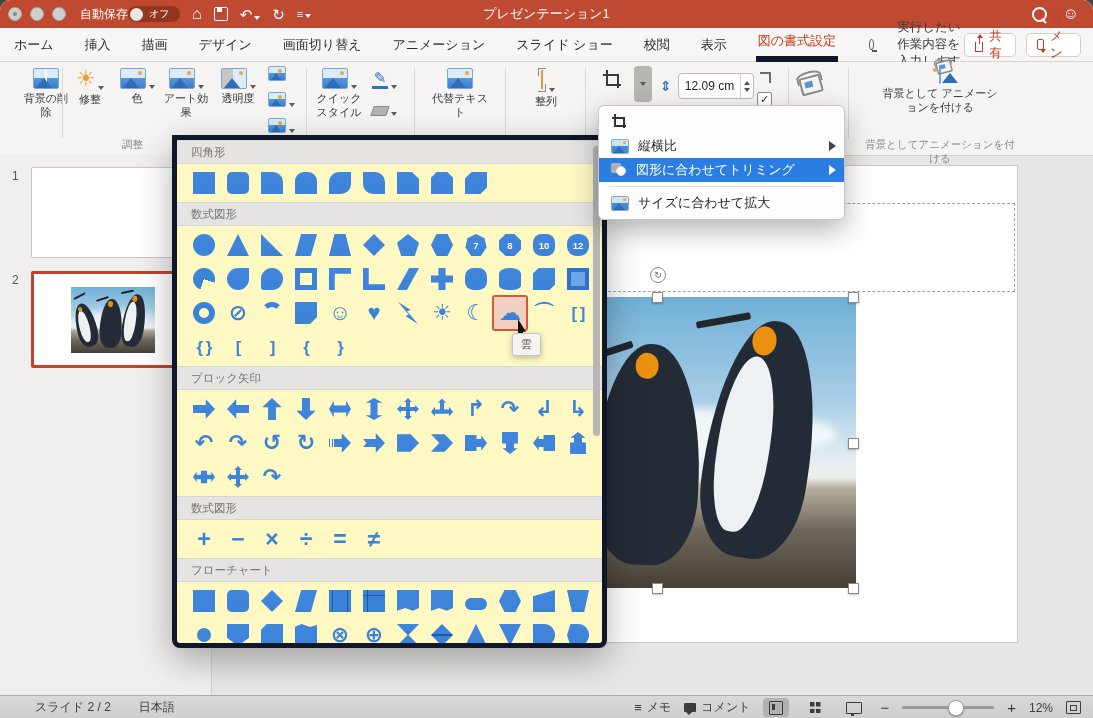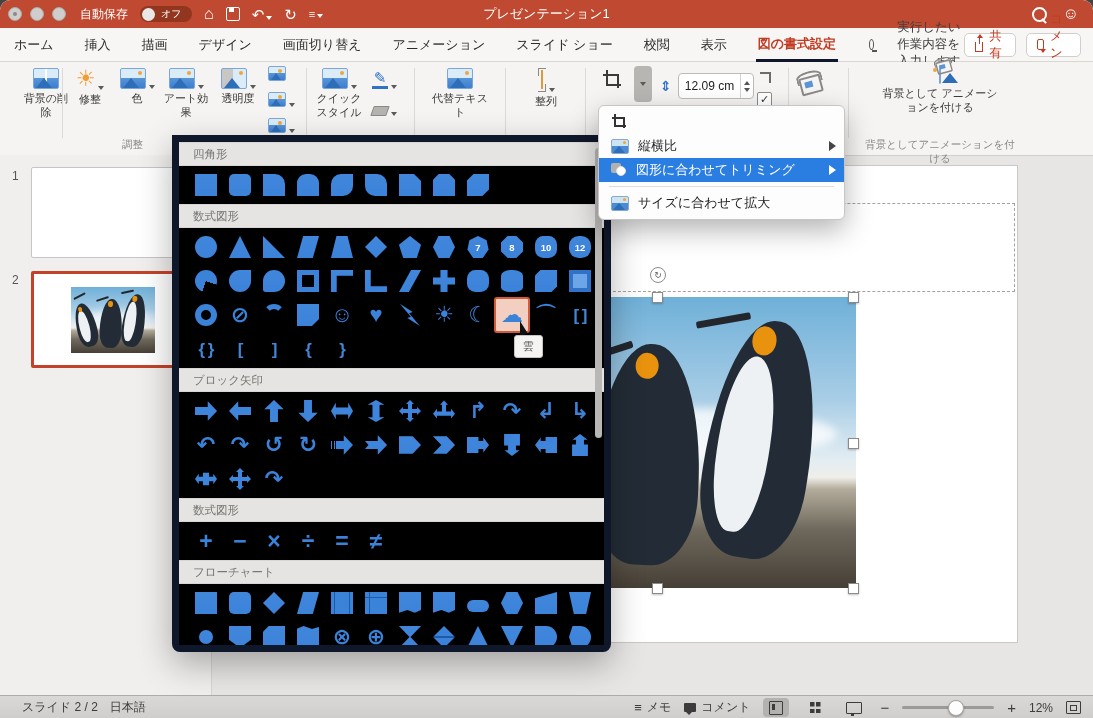--- a/index.html
+++ b/index.html
@@ -4,41 +4,41 @@
 <style>
   html,body{margin:0;padding:0;background:#444;}
   #app{position:relative;width:1093px;height:718px;overflow:hidden;background:#e8e6e4;
        font-family:"Liberation Sans","DejaVu Sans",sans-serif;border-radius:10px 10px 0 0;}
   
   #titlebar{position:absolute;left:0;top:0;width:1093px;height:28px;background:#bf4a31;
             display:flex;align-items:center;border-radius:10px 10px 0 0;}
   .tl{width:12px;height:12px;border-radius:50%;background:#cfcecc;border:1px solid #a9a8a6;margin-left:8px;}
   .tl.first{display:flex;align-items:center;justify-content:center;}
   .tl.first::after{content:"";width:4px;height:4px;border-radius:50%;background:#8b8a88;}
-  .autosave{display:flex;align-items:center;margin-left:14px;gap:12px;}
+  .autosave{display:flex;align-items:center;margin-left:14px;gap:0;}
   .autosave-label{color:#fff;font-size:12px;}
   .toggle{width:52px;height:16px;border-radius:9px;background:#93361f;display:flex;align-items:center;position:relative;}
   .toggle .knob{width:13px;height:13px;border-radius:50%;background:#e9e7e5;margin-left:2px;}
   .toggle .state{color:#fff;font-size:10px;margin-left:6px;}
   .tb-ico{color:#fff;font-size:15px;margin-left:12px;line-height:1;}
   .home-ico{font-size:16px;}
   .save-ico{width:12px;height:12px;border:1.5px solid #fff;border-radius:2px;position:relative;margin-left:12px;}
   .save-ico::after{content:"";position:absolute;left:2px;top:0;width:5px;height:4px;background:#fff;}
   .dd{width:0;height:0;border-left:3px solid transparent;border-right:3px solid transparent;border-top:4px solid #5a5a58;display:inline-block;}
   .dd.white{border-top-color:#fff;}
   #tb-title{position:absolute;left:0;right:0;text-align:center;color:#fff;font-size:13px;pointer-events:none;}
   .tb-right{margin-left:auto;display:flex;align-items:center;margin-right:14px;gap:16px;}
   .search-ico{position:relative;width:11px;height:11px;border:2px solid #fff;border-radius:50%;}
   .search-ico::after{content:"";position:absolute;left:9px;top:9px;width:2px;height:6px;background:#fff;transform:rotate(-45deg);}
   .acct-ico{color:#fff;font-size:16px;line-height:1;}
   
   #tabbar{position:absolute;left:0;top:28px;width:1093px;height:34px;background:#f7f6f4;border-bottom:1px solid #d9d7d4;
           display:flex;align-items:center;padding:0 12px;box-sizing:border-box;}
   .tab{font-size:13px;color:#2b2b2b;margin-right:27px;padding:7px 2px 6px;cursor:default;white-space:nowrap;}
-  .tab.active{color:#c23b22;font-weight:bold;border-bottom:3px solid #0f172a;}
+  .tab.active{color:#c23b22;font-weight:normal;border-bottom:8px solid #0f172a;}
   .tellme{display:flex;align-items:center;gap:23px;margin-left:4px;}
   .bulb{width:9px;height:9px;border:1.5px solid #555;border-radius:50%;position:relative;}
   .bulb::after{content:"";position:absolute;left:2px;top:10px;width:5px;height:2px;background:#555;}
   .tellme-text{font-size:12.5px;color:#3f3e3c;}
   .tab-right{margin-left:auto;display:flex;gap:10px;}
   .pill-btn{display:flex;align-items:center;gap:6px;border:1px solid #d2cfcb;background:#fff;border-radius:5px;
             height:22px;padding:0 10px;color:#c23b22;font-size:12.5px;}
   .share-ico{position:relative;width:10px;height:9px;border:1.5px solid #c23b22;border-top:none;margin-top:4px;}
   .share-ico::before{content:"";position:absolute;left:3px;top:-6px;width:1.5px;height:8px;background:#c23b22;}
   .share-ico::after{content:"";position:absolute;left:1.2px;top:-8px;border-left:3.2px solid transparent;border-right:3.2px solid transparent;border-bottom:4px solid #c23b22;}
@@ -100,21 +100,21 @@
   .pg .belly{position:absolute;left:16%;top:16%;width:50%;height:74%;border-radius:50% 50% 45% 45%;background:#eef1f3;}
   .pg .patch{position:absolute;width:22%;height:12%;border-radius:50%;background:#e8920e;}
   .beak{position:absolute;background:#23272c;border-radius:2px;}
   .handle{position:absolute;width:9px;height:9px;background:#fff;border:1px solid #8a8a8a;box-shadow:0 1px 2px rgba(0,0,0,.25);z-index:6;}
   .rot-handle{position:absolute;width:14px;height:14px;border-radius:50%;background:#fff;border:1px solid #8a8a8a;z-index:6;
               display:flex;align-items:center;justify-content:center;font-size:9px;color:#666;}
   #notesbar{position:absolute;left:211px;top:498px;width:882px;height:42px;background:#f1f0ee;border-top:1px solid #d5d3d1;
             display:flex;align-items:center;}
   #notes-text{margin-left:26px;font-size:13px;font-weight:bold;color:#2b2a28;}
   
-  #gallery{position:absolute;left:172px;top:135px;width:425px;height:503px;background:#000000;border:7px solid #0f172a;
+  #gallery{position:absolute;left:172px;top:135px;width:425px;height:503px;background:#fef9c3;border:5px solid #0f172a;
            border-radius:0 0 8px 8px;box-shadow:0 12px 34px rgba(0,0,0,.3);z-index:30;overflow:hidden;}
   .gal-header{height:22px;background:#e5e4e2;border-top:1px solid #d8d6d4;border-bottom:1px solid #d8d6d4;
               font-size:11.5px;color:#76746f;display:flex;align-items:center;padding-left:14px;}
   .gal-grid{display:grid;grid-template-columns:repeat(12,34px);padding:2px 0 2px 10px;}
   .gal-cell{width:34px;height:34px;display:flex;align-items:center;justify-content:center;position:relative;}
   .gal-cell.sel{background:#f3cfc2;outline:2px solid #d05a3a;outline-offset:-1px;border-radius:2px;}
   .shp{width:22px;height:22px;background:linear-gradient(180deg,#549ae637,#0000),#3b82d9;position:relative;}
   .glyph{font-size:22px;color:#3b82d9;font-weight:bold;line-height:1;}
   .glyph.brk{font-size:17px;font-weight:600;color:#4286d6;letter-spacing:-1px;}
   .glyph.math{font-size:23px;}
@@ -199,21 +199,21 @@
   .mi-crop-to-shape::before{content:"";position:absolute;left:0;top:0;width:10px;height:10px;background:#b3b1ae;border-radius:2px;}
   .mi-crop-to-shape::after{content:"";position:absolute;left:5px;top:3px;width:10px;height:10px;border-radius:50%;background:#fff;border:1px solid #ddd;box-sizing:border-box;}
   .mi-pic{position:relative;width:16px;height:13px;border:1px solid #8aa8c8;border-radius:2px;
           background:linear-gradient(180deg,#cde4f4 45%,#4b8bd4 45%);overflow:hidden;}
   .mi-pic::after{content:"";position:absolute;left:1px;bottom:0;border-left:6px solid transparent;border-right:6px solid transparent;border-bottom:7px solid #2e6db8;}
   .mi-pic::before{content:"";position:absolute;right:2px;top:1px;width:3px;height:3px;border-radius:50%;background:#f0a63c;}
   .mi-pic.framed{box-shadow:0 0 0 1.5px #666;}
   
   #statusbar{position:absolute;left:0;top:695px;width:1093px;height:23px;background:linear-gradient(#dbd9d7,#cfcdcb);
              border-top:1px solid #aeacaa;display:flex;align-items:center;font-size:12px;color:#3c3c3c;}
-  #sb-left{display:flex;gap:12px;margin-left:22px;}
+  #sb-left{display:flex;gap:28px;margin-left:35px;}
   #sb-right{margin-left:auto;display:flex;align-items:center;gap:13px;margin-right:12px;}
   .sb-item{display:flex;align-items:center;gap:5px;}
   .memo-ico{font-size:13px;color:#3c3c3c;line-height:1;}
   .sb-cmt{width:12px;height:9px;background:#3c3c3c;border-radius:1px;position:relative;}
   .sb-cmt::after{content:"";position:absolute;left:2px;top:9px;border-left:3px solid transparent;border-right:3px solid transparent;border-top:3px solid #3c3c3c;}
   .viewbtn{width:26px;height:19px;display:flex;align-items:center;justify-content:center;border-radius:4px;}
   .viewbtn.sel{background:#b4b2b0;}
   .v-normal{width:12px;height:12px;border:1.5px solid #3c3c3c;border-radius:1px;position:relative;}
   .v-normal::after{content:"";position:absolute;left:2px;top:2px;width:3px;height:6px;background:#3c3c3c;}
   .v-grid{width:11px;height:11px;background:linear-gradient(#3c3c3c,#3c3c3c),linear-gradient(#3c3c3c,#3c3c3c),linear-gradient(#3c3c3c,#3c3c3c),linear-gradient(#3c3c3c,#3c3c3c);

